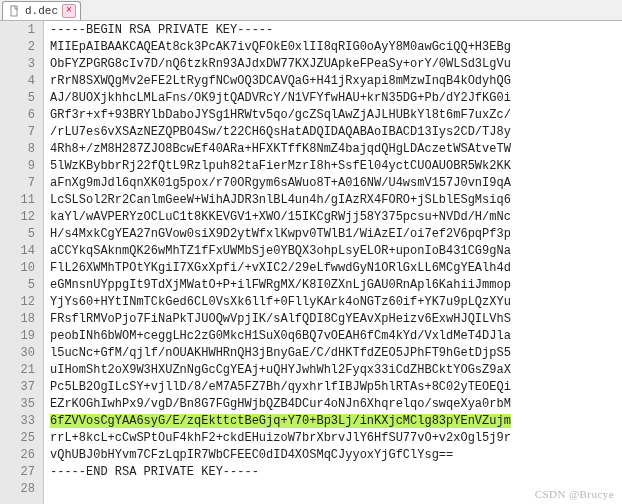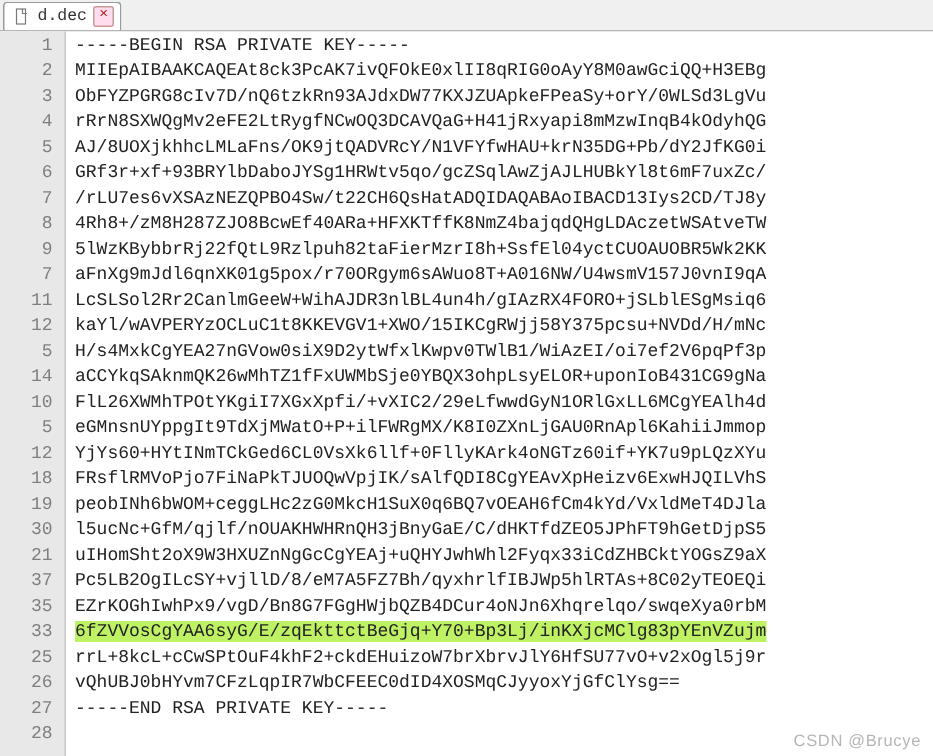--- a/index.html
+++ b/index.html
@@ -103,21 +103,21 @@
     height: 17px;
   }
   .code .sel {
     background: #bef264;
   }
   .watermark {
     position: absolute;
     right: 8px;
     bottom: 4px;
     color: rgba(120,120,120,0.55);
-    font-family: Liberation Sans, sans-serif;
+    font-family: Liberation Serif, serif;
     font-size: 11px;
     letter-spacing: 0.04em;
     pointer-events: none;
   }
 </style>
 </head>
 <body>
 
 <div class="window">
   <div class="tabbar">

